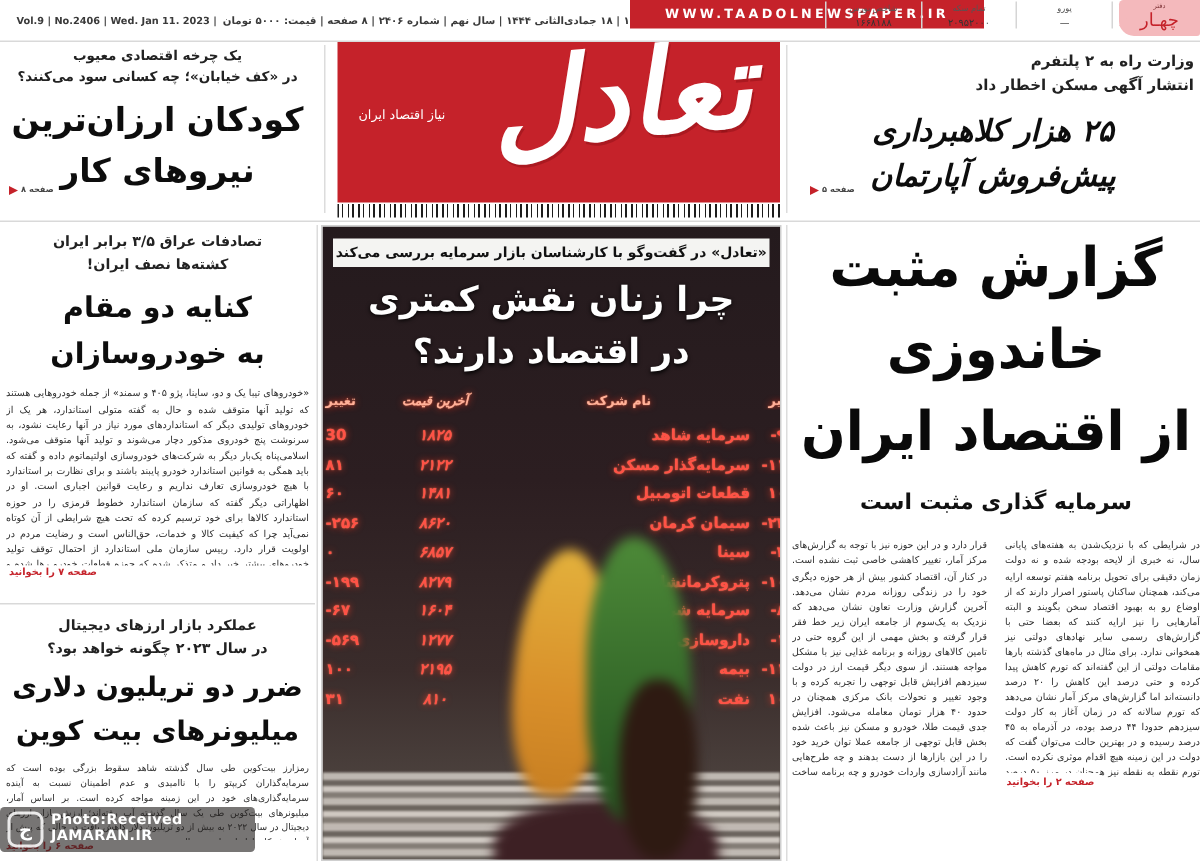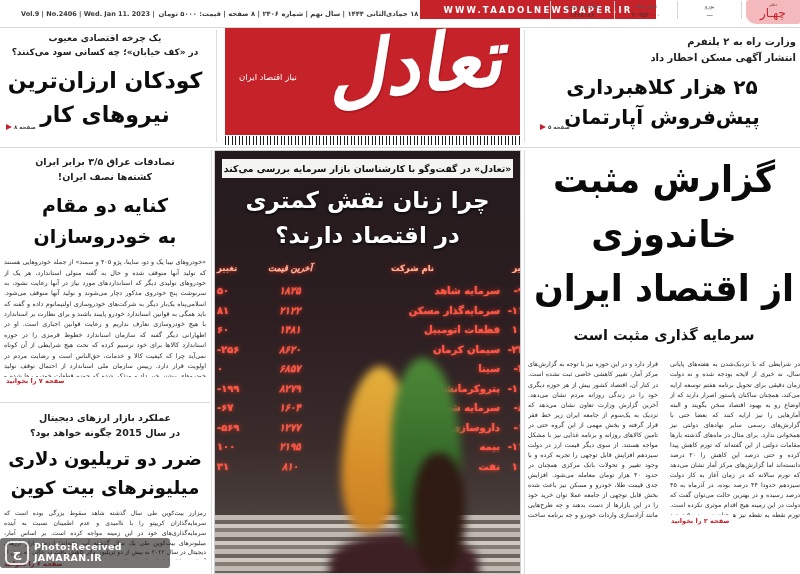--- a/index.html
+++ b/index.html
@@ -2,21 +2,21 @@
 <html lang="fa"><head>
 <meta charset="utf-8">
 <style>
   * { margin:0; padding:0; box-sizing:border-box; }
   html,body { background:#e9e9e9; }
   body { font-family:"DejaVu Sans","Liberation Sans",sans-serif; }
   .page { position:relative; width:800px; height:574px; background:#fff; overflow:hidden; margin:0 auto; color:#1a1a1a; }
 
   
   .topbar { position:absolute; top:0; left:0; width:800px; height:28px; background:#fff; border-bottom:1px solid #d9d9d9; }
-  .info-line { position:absolute; left:21px; top:10px; display:flex; gap:4px; align-items:baseline; white-space:nowrap; }
+  .info-line { position:absolute; left:11px; top:10px; display:flex; gap:4px; align-items:baseline; white-space:nowrap; }
   .info-en { font-size:6.5px; color:#3a3a3a; font-weight:bold; }
   .info-fa { font-size:6.8px; color:#3a3a3a; direction:rtl; font-weight:bold; }
   .site-banner { position:absolute; left:420px; top:0; width:236px; height:19px; background:#c5222a; color:#fff;
                  font-size:8.5px; font-weight:bold; letter-spacing:2.2px; display:flex; align-items:center; justify-content:center; }
   .stats-row { position:absolute; left:550px; top:1px; width:192px; display:flex; direction:ltr; }
   .stat { flex:1; text-align:center; border-right:1px solid #d5d5d5; padding:2px 2px 0 2px; }
   .stat:first-child { border-left:1px solid #d5d5d5; }
   .stat .lbl { font-size:5.5px; color:#555; direction:rtl; }
   .stat .val { font-size:6.5px; color:#333; font-weight:normal; margin-top:2px; }
   .bubble { position:absolute; right:0; top:0; width:54px; height:24px; background:#f4b9bc; border-radius:3px 0 2px 10px; text-align:center; }
@@ -29,21 +29,21 @@
   .hline { position:absolute; height:1px; background:#d9d9d9; }
 
   .kicker { direction:rtl; text-align:center; font-weight:bold; color:#222; }
   .headline { direction:rtl; text-align:center; font-weight:bold; color:#0d0d0d; }
 
   .hstory-left { position:absolute; left:0; top:32px; width:210px; }
   .hstory-left .kicker { font-size:9px; line-height:1.5; }
   .hstory-left .headline { font-size:22px; line-height:1.55; margin-top:5px; }
   .hstory-right { position:absolute; left:528px; top:34px; width:268px; }
   .hstory-right .kicker { font-size:10px; line-height:1.6;text-align:right; }
-  .hstory-right .headline { font-size:20px; line-height:1.5; margin-top:6px; }
+  .hstory-right .headline { font-size:20px; line-height:1.5; margin-top:6px;font-style:italic; }
 
   .page-tag { display:flex; align-items:center; gap:2px; }
   .tri { width:0; height:0; border-top:3.5px solid transparent; border-bottom:3.5px solid transparent; border-left:6px solid #c5222a; }
   .page-tag .pt { font-size:5.5px; color:#444; direction:rtl; font-weight:bold; }
   .pt-abs { position:absolute; }
 
   
   .logo-box { position:absolute; left:225px; top:28px; width:295px; height:107px; background:#c5222a; overflow:hidden; }
   .logo-text { position:absolute; right:18px; top:-8px; color:#fff; font-size:78px; font-weight:bold; font-style:italic;
                direction:rtl; transform:rotate(-5deg); text-shadow:1px 2px 0 rgba(120,10,14,.35); }
@@ -184,21 +184,21 @@
       </div>
       <div class="body-text" style="height:120px; margin-top:6px;">«خودروهای تیبا یک و دو، ساینا، پژو ۴۰۵ و سمند» از جمله خودروهایی هستند که تولید آنها متوقف شده و حال به گفته متولی استاندارد، هر یک از خودروهای تولیدی دیگر که استانداردهای مورد نیاز در آنها رعایت نشود، به سرنوشت پنج خودروی مذکور دچار می‌شوند و تولید آنها متوقف می‌شود. اسلامی‌پناه یک‌بار دیگر به شرکت‌های خودروسازی اولتیماتوم داده و گفته که باید همگی به قوانین استاندارد خودرو پایبند باشند و برای نظارت بر استاندارد با هیچ خودروسازی تعارف نداریم و رعایت قوانین اجباری است. او در اظهاراتی دیگر گفته که سازمان استاندارد خطوط قرمزی را در حوزه استاندارد کالاها برای خود ترسیم کرده که تحت هیچ شرایطی از آن کوتاه نمی‌آید چرا که کیفیت کالا و خدمات، حق‌الناس است و رضایت مردم در اولویت قرار دارد. رییس سازمان ملی استاندارد از احتمال توقف تولید خودروهای بیشتر خبر داد و متذکر شده که حوزه قطعات خودرو رها شده و حتی خودروی نویی که از کارخانه بیرون می‌آید، دو تا سه ماه بعد به هر دلیلی نیاز به تعمیر و تغییر دارد.</div>
       <div class="read-tag" style="position:absolute; left:0; bottom:-8px; background:#fff; padding:0 2px;">صفحه ۷ را بخوانید</div>
     </div>
 
     <div class="hline" style="left:0; top:252px; width:210px;"></div>
 
     <div style="position:absolute; top:260px; left:4px; width:202px; height:160px;">
       <div class="kicker">
         <div>عملکرد بازار ارزهای دیجیتال</div>
-        <div>در سال 2015 چگونه خواهد بود؟</div>
+        <div>در سال ۲۰۲۳ چگونه خواهد بود؟</div>
       </div>
       <div class="headline" style="font-size:18px; line-height:1.6; margin-top:5px;">
         <div>ضرر دو تریلیون دلاری</div>
         <div>میلیونرهای بیت کوین</div>
       </div>
       <div class="body-text" style="height:52px; margin-top:5px; font-size:6.1px;">رمزارز بیت‌کوین طی سال گذشته شاهد سقوط بزرگی بوده است که سرمایه‌گذاران کریپتو را با ناامیدی و عدم اطمینان نسبت به آینده سرمایه‌گذاری‌های خود در این زمینه مواجه کرده است. بر اساس آمار، میلیونرهای بیت‌کوین طی یک سال گذشته آب رفته‌اند؛ ارزش بازار ارزهای دیجیتال در سال ۲۰۲۲ به بیش از دو تریلیون دلار کاهش یافت در حالی که پیش از آن ارزش کل بازار ارزهای دیجیتال سه تریلیون دلار بود.</div>
       <div class="read-tag" style="position:absolute; left:0; bottom:2px;">صفحه ۶ را بخوانید</div>
     </div>
 
     <div class="watermark">
@@ -221,21 +221,21 @@
 
     <div class="board">
       <div class="board-head led">
         <span class="c-change">تغییر</span>
         <span class="c-price">آخرین قیمت</span>
         <span class="c-name" style="text-align:center;">نام شرکت</span>
         <span class="c-edge">ـیر</span>
       </div>
       <div>
           <div class="board-row led">
-          <span class="c-change">۵۰</span>
+          <span class="c-change">30</span>
           <span class="c-price">۱۸۲۵</span>
           <span class="c-name">سرمایه شاهد</span>
           <span class="c-edge">-۹</span>
         </div>
           <div class="board-row led">
           <span class="c-change">۸۱</span>
           <span class="c-price">۲۱۲۲</span>
           <span class="c-name">سرمایه‌گذار مسکن</span>
           <span class="c-edge">-۱۱</span>
         </div>

